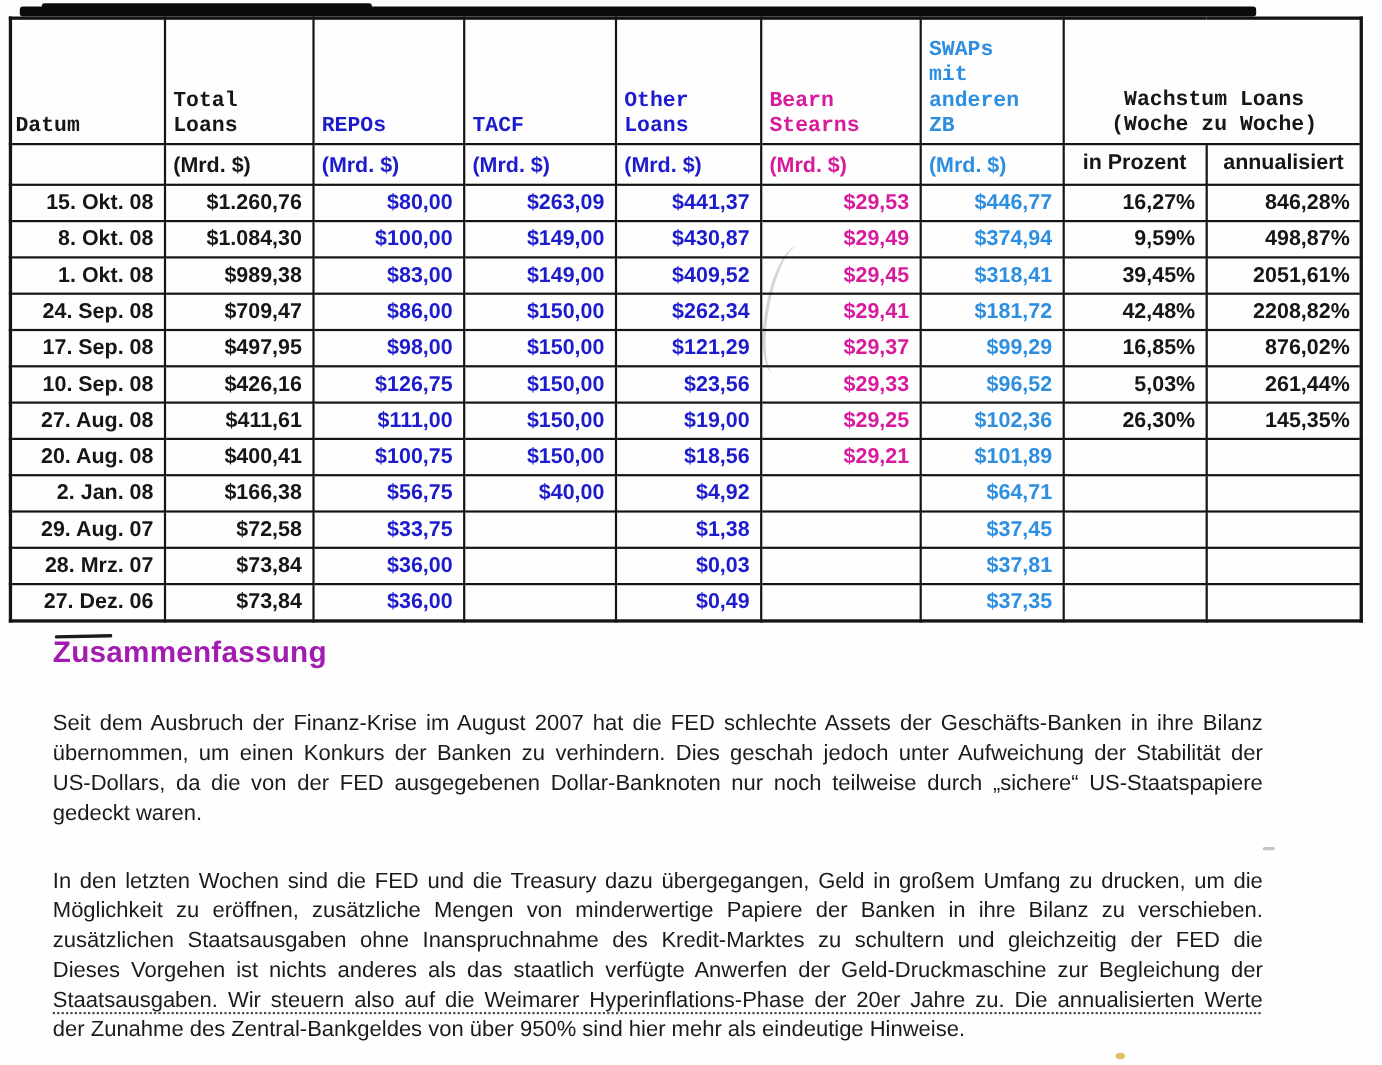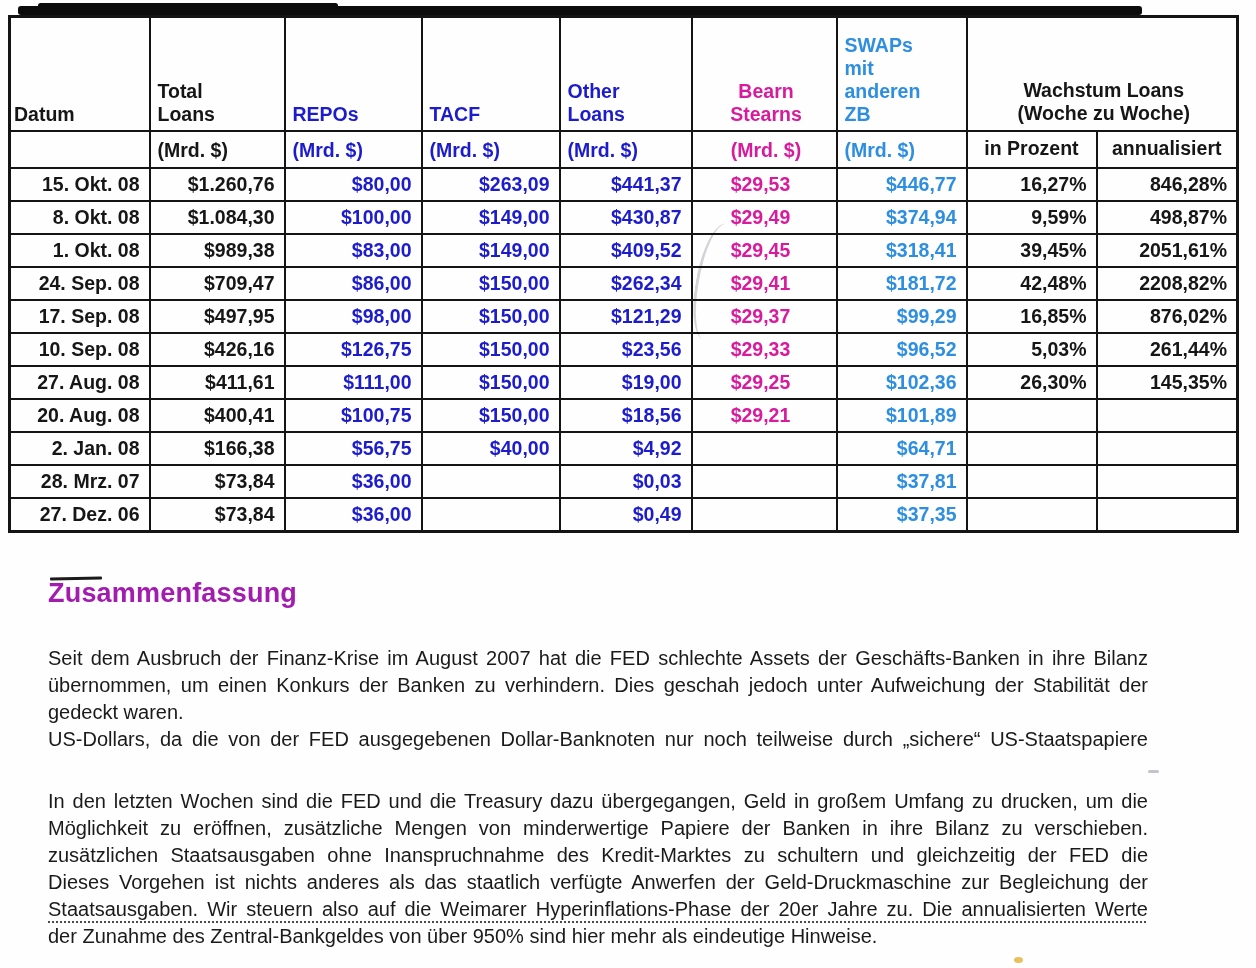--- a/index.html
+++ b/index.html
@@ -47,34 +47,34 @@
     border-collapse: collapse; table-layout: fixed;
     border: 3px solid #141414;
     font-weight: 700; font-size: 19.5px;
   }
   table.loans th, table.loans td { border: 2px solid #141414; overflow: hidden; }
   .name-row th {
     height: 104px; vertical-align: bottom; text-align: left;
     padding: 3px 3px 4px 7px; line-height: 1.18;
     border-bottom: 3px dotted #141414;
   }
-  .name-row th .lbl { white-space: pre-line; display: block; }
+  .name-row th .lbl { white-space: pre-line; display: block; font-family: Liberation Mono, monospace; }
   .name-row th.group { text-align: center; padding-bottom: 5px; }
   .name-row th.first { padding-left: 3px; }
   .unit-row th {
     height: 29px; text-align: left; padding: 2px 3px 0 7px;
     border-top: 0; border-bottom: 3px solid #141414; vertical-align: middle;
   }
   .unit-row th.sub { text-align: center; padding: 2px 2px 4px 2px; }
   tbody td {
     height: 28px; text-align: right; padding: 1px 9px 2px 2px;
     vertical-align: middle; font-weight: 700;
   }
   .col-blue, th.col-blue { color: var(--blue, #1c1ccd); }
-  .col-magenta, th.col-magenta { color: var(--magenta, #d81a9c); text-align: center; }
+  .col-magenta, th.col-magenta { color: var(--magenta, #d81a9c); }
   .col-lightblue, th.col-lightblue { color: var(--lightblue, #2e8ee0); }
   .col-datum, .col-pct { color: var(--ink, #161616); }
 
   
   .summary { position: absolute; left: 48px; top: 578px; width: 1100px; }
   .summary h2 {
     margin: 0; font-size: 27px; font-weight: 700; letter-spacing: .2px;
     color: #a21caf;
   }
   .para { font-size: 20px; line-height: 27px; color: #1a1a1a; }
@@ -251,20 +251,31 @@
           <td>$166,38</td>
           <td class="col-blue">$56,75</td>
           <td class="col-blue">$40,00</td>
           <td class="col-blue">$4,92</td>
           <td class="col-magenta"></td>
           <td class="col-lightblue">$64,71</td>
           <td class="col-pct"></td>
           <td class="col-pct"></td>
         </tr>
         <tr>
+          <td class="col-datum">29. Aug. 07</td>
+          <td>$72,58</td>
+          <td class="col-blue">$33,75</td>
+          <td class="col-blue"></td>
+          <td class="col-blue">$1,38</td>
+          <td class="col-magenta"></td>
+          <td class="col-lightblue">$37,45</td>
+          <td class="col-pct"></td>
+          <td class="col-pct"></td>
+        </tr>
+        <tr>
           <td class="col-datum">28. Mrz. 07</td>
           <td>$73,84</td>
           <td class="col-blue">$36,00</td>
           <td class="col-blue"></td>
           <td class="col-blue">$0,03</td>
           <td class="col-magenta"></td>
           <td class="col-lightblue">$37,81</td>
           <td class="col-pct"></td>
           <td class="col-pct"></td>
         </tr>
@@ -280,22 +291,22 @@
           <td class="col-pct"></td>
         </tr>
       </tbody>
   </table>
 
   <div class="summary">
     <h2>Zusammenfassung</h2>
     <div class="para" id="para-1">
         <div class="line">Seit dem Ausbruch der Finanz-Krise im August 2007 hat die FED schlechte Assets der Geschäfts-Banken in ihre Bilanz</div>
         <div class="line">übernommen, um einen Konkurs der Banken zu verhindern. Dies geschah jedoch unter Aufweichung der Stabilität der</div>
+        <div class="line">US-Dollars, da die von der FED ausgegebenen Dollar-Banknoten nur noch teilweise durch „sichere“ US-Staatspapiere</div>
         <div class="line last">gedeckt waren.</div>
-        <div class="line">US-Dollars, da die von der FED ausgegebenen Dollar-Banknoten nur noch teilweise durch „sichere“ US-Staatspapiere</div>
       </div>
     <div class="para" id="para-2">
         <div class="line">In den letzten Wochen sind die FED und die Treasury dazu übergegangen, Geld in großem Umfang zu drucken, um die</div>
         <div class="line">Möglichkeit zu eröffnen, zusätzliche Mengen von minderwertige Papiere der Banken in ihre Bilanz zu verschieben.</div>
         <div class="line">zusätzlichen Staatsausgaben ohne Inanspruchnahme des Kredit-Marktes zu schultern und gleichzeitig der FED die</div>
         <div class="line">Dieses Vorgehen ist nichts anderes als das staatlich verfügte Anwerfen der Geld-Druckmaschine zur Begleichung der</div>
         <div class="line dotted">Staatsausgaben. Wir steuern also auf die Weimarer Hyperinflations-Phase der 20er Jahre zu. Die annualisierten Werte</div>
         <div class="line last">der Zunahme des Zentral-Bankgeldes von über 950% sind hier mehr als eindeutige Hinweise.</div>
       </div>
   </div>

